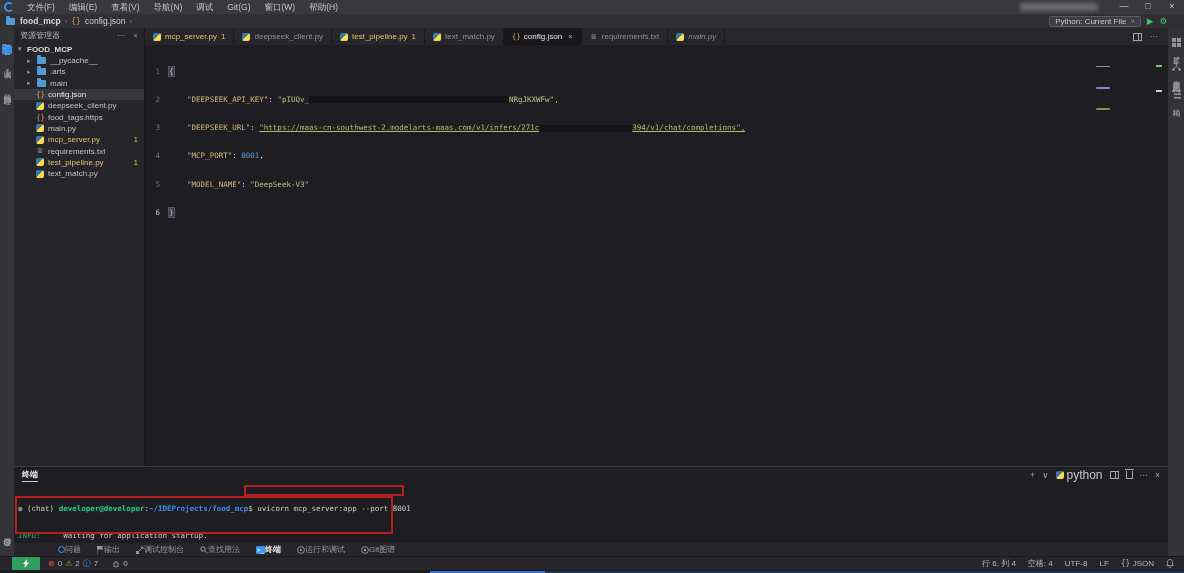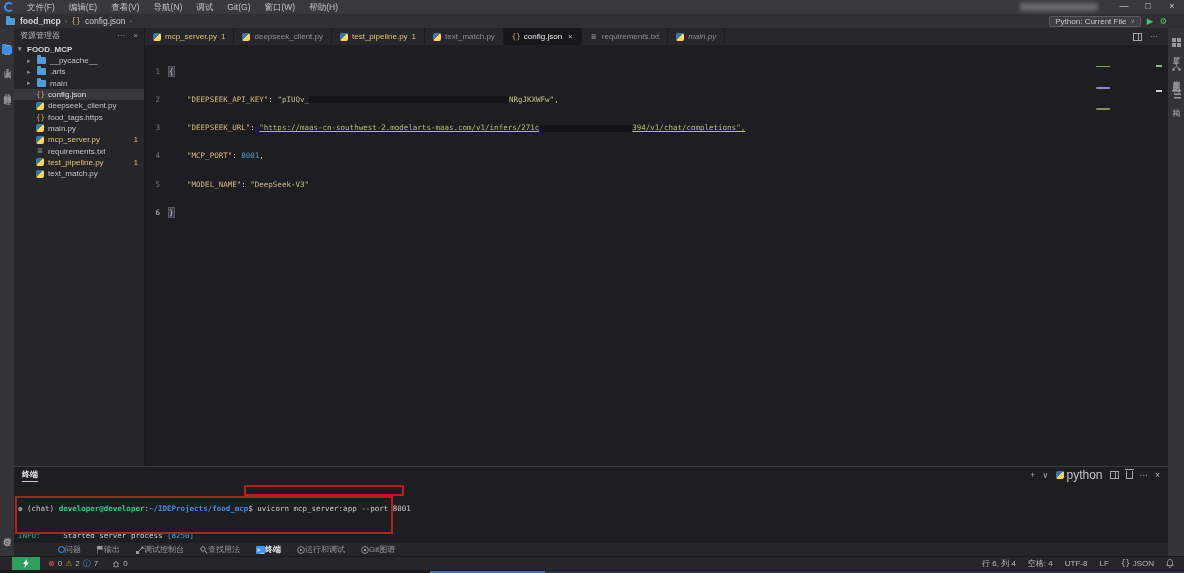--- a/index.html
+++ b/index.html
@@ -389,21 +389,20 @@
         <span>python</span>
       </span>
       <span class="split-ic"></span>
       <span class="trash-ic"></span>
       <span>⋯</span>
       <span>×</span>
     </span>
   </div>
   <div id="term">
     <div class="tline"><span class="t-dot">●</span><span> (chat) </span><span class="t-user">developer@developer</span><span>:</span><span class="t-path">~/IDEProjects/food_mcp</span><span>$ </span><span>uvicorn mcp_server:app --port 8001</span></div>
-    <div class="tline"><span class="t-info">INFO:</span><span>     </span><span>Started server process </span><span class="t-pid">[8250]</span></div>
     <div class="tline"><span class="t-info">INFO:</span><span>     </span><span>Waiting for application startup.</span></div>
     
     
     
     <div class="redbox" id="redbox-cmd"></div>
     <div class="redbox" id="redbox-log"></div>
   </div>
 </div>
 
 <div id="paneltabs">

